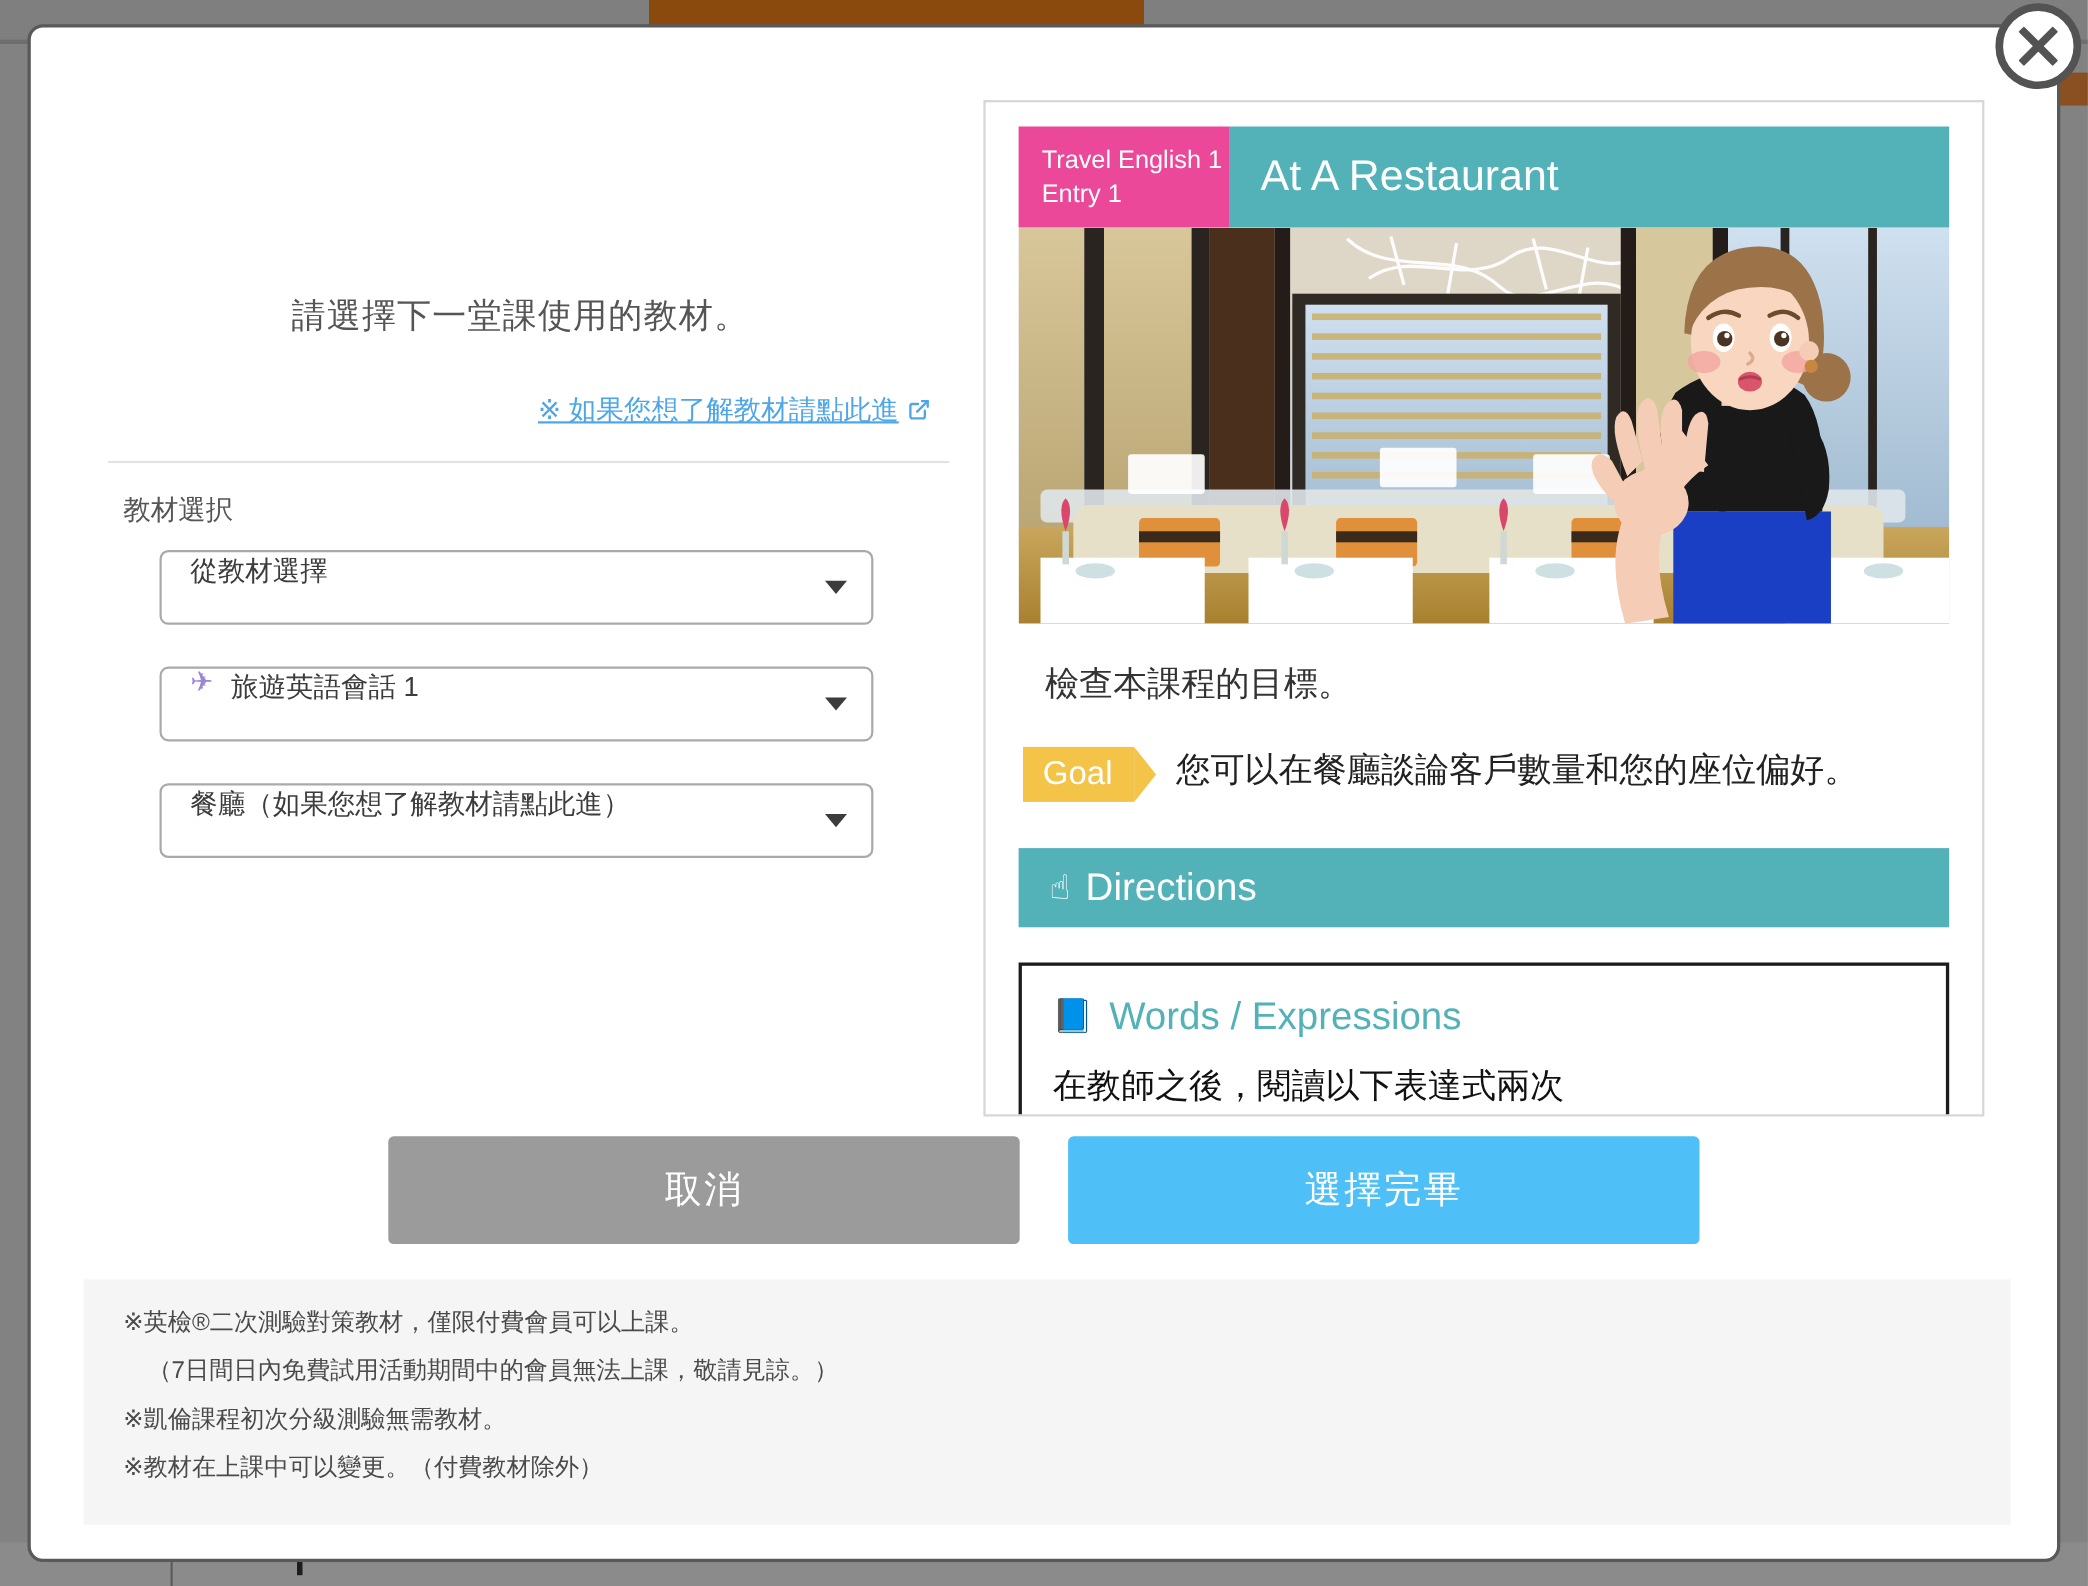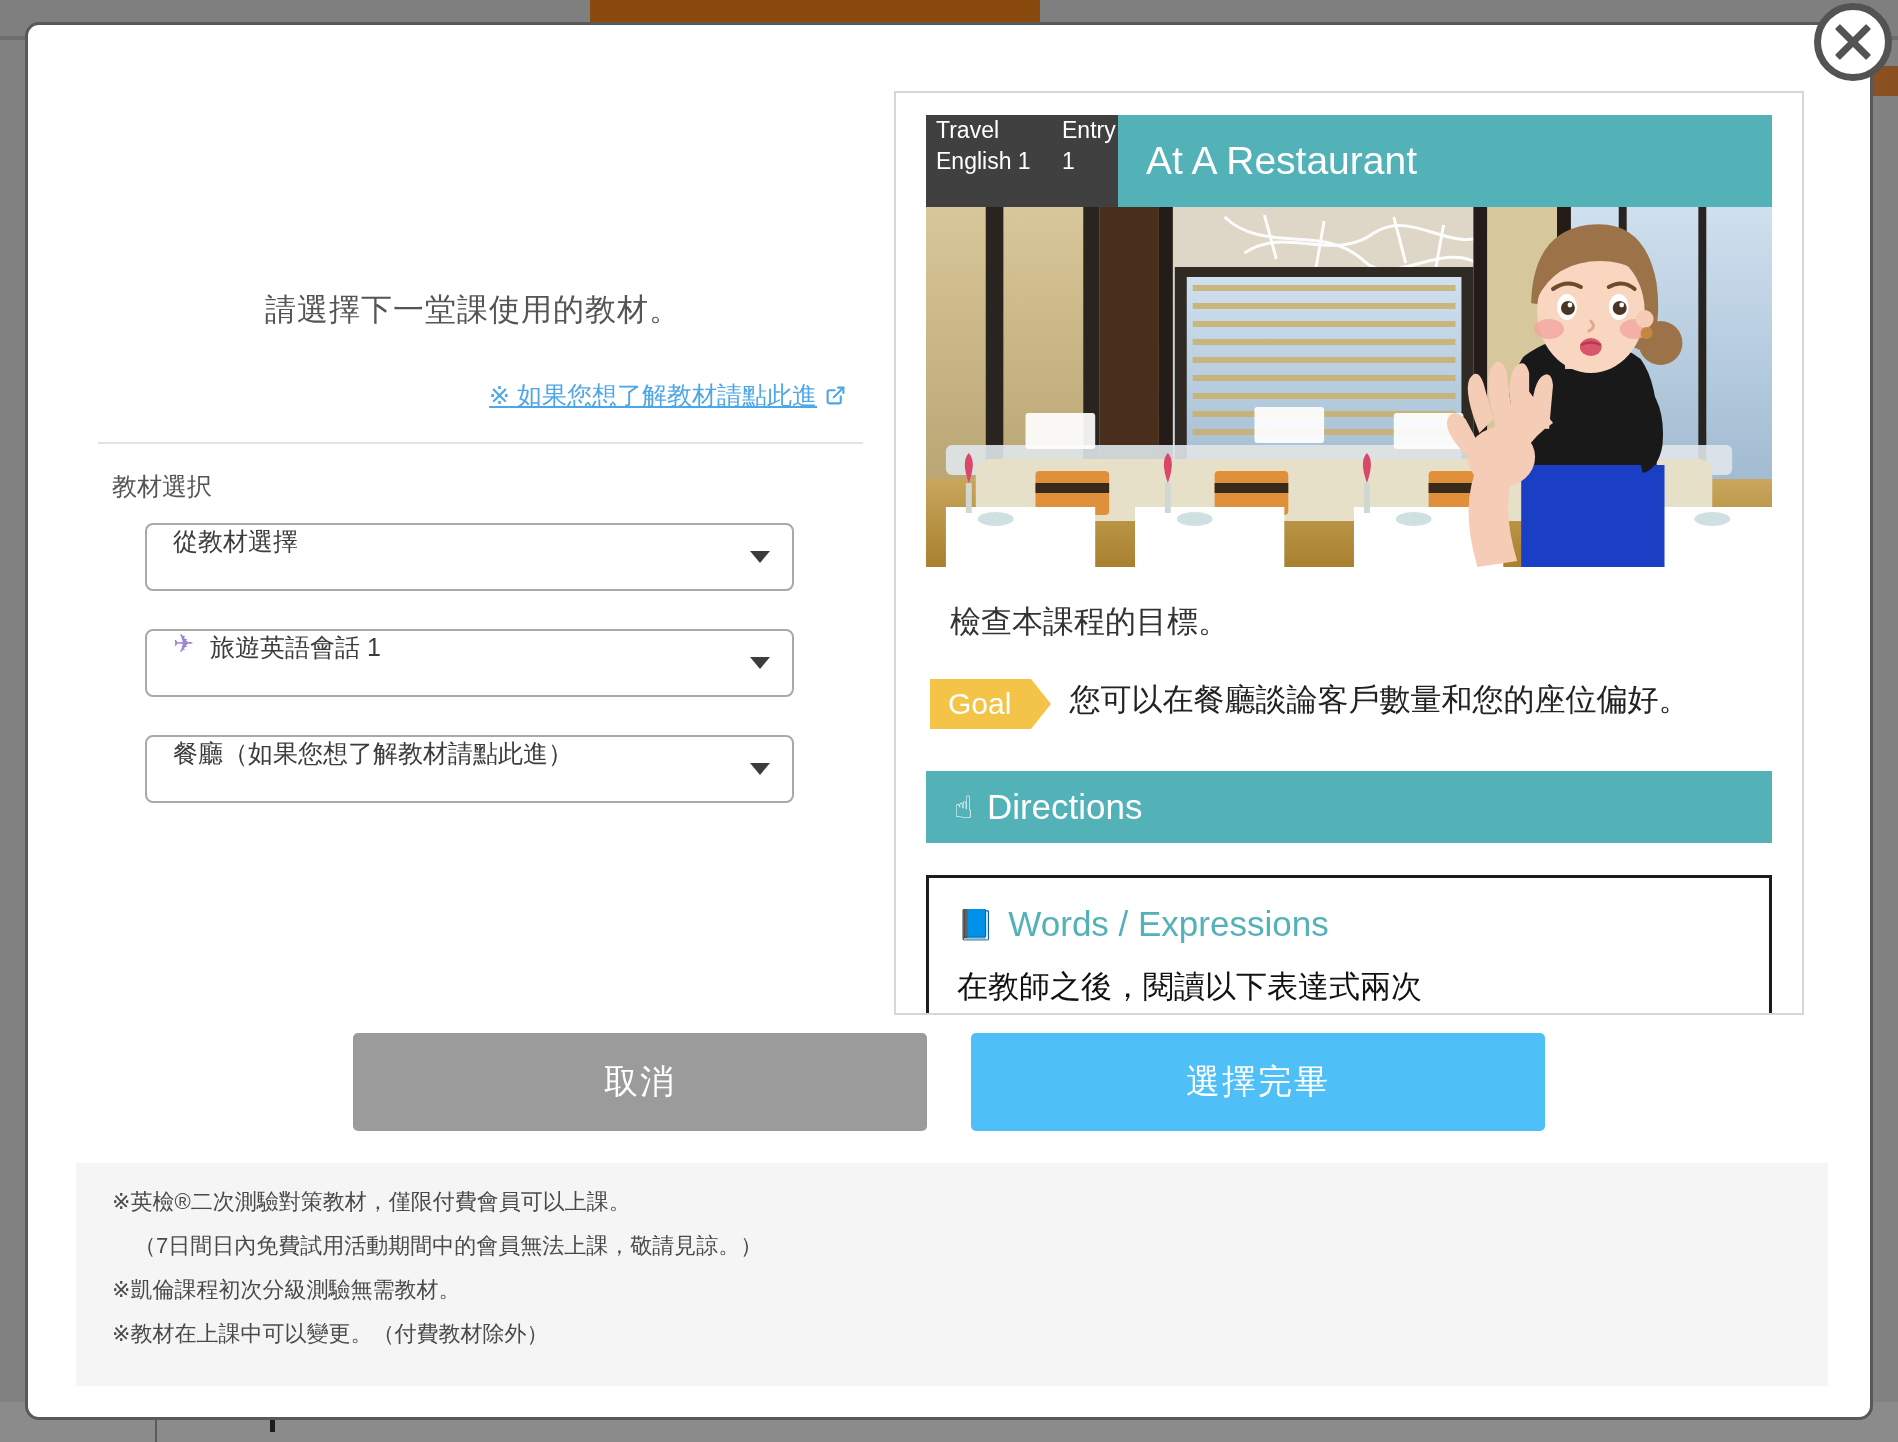--- a/index.html
+++ b/index.html
@@ -60,21 +60,21 @@
     content: ""; position: absolute; left: 50%; top: 50%;
     width: 44px; height: 7px; background: #535353; border-radius: 1px;
   }
   .close-btn::before { transform: translate(-50%,-50%) rotate(45deg); }
   .close-btn::after  { transform: translate(-50%,-50%) rotate(-45deg); }
 
   
   .body-wrap { position: relative; width: 100%; height: 100%; }
 
   .left-col {
-    position: absolute; left: 70px; top: 264px; width: 780px;
+    position: absolute; left: 70px; top: 241px; width: 780px;
   }
   .prompt {
     text-align: center; font-size: 31px; color: #555; padding-right: 30px;
     letter-spacing: 1px;
   }
   .link-row { text-align: right; margin-top: 48px; padding-right: 32px; }
   .mat-link {
     color: #4da6e8; font-size: 25px; text-decoration: underline;
     cursor: pointer; white-space: nowrap;
   }
@@ -113,23 +113,23 @@
   .preview-panel {
     position: absolute; left: 866px; top: 66px;
     width: 910px; height: 924px;
     border: 2px solid #d6d6d6; background: #fff;
     overflow: hidden;
   }
   .preview-inner { padding: 22px 30px 0 30px; }
 
   .mat-header { display: flex; align-items: stretch; height: 92px; }
   .mat-tag {
-    background: #404040; color: #fff; width: 192px;
-    display: flex; flex-direction: row; justify-content: center;
-    padding-left: 10px; font-size: 23px; line-height: 1.35;
+    background: #ec4899; color: #fff; width: 192px;
+    display: flex; flex-direction: column; justify-content: center;
+    padding-left: 21px; font-size: 23px; line-height: 1.35;
   }
   .mat-title {
     flex: 1; background: #53b2b8; color: #fff;
     display: flex; align-items: center; padding-left: 28px;
     font-size: 39px; letter-spacing: 0px;
   }
 
   .mat-photo {
     position: relative; height: 360px; overflow: hidden;
     background:

